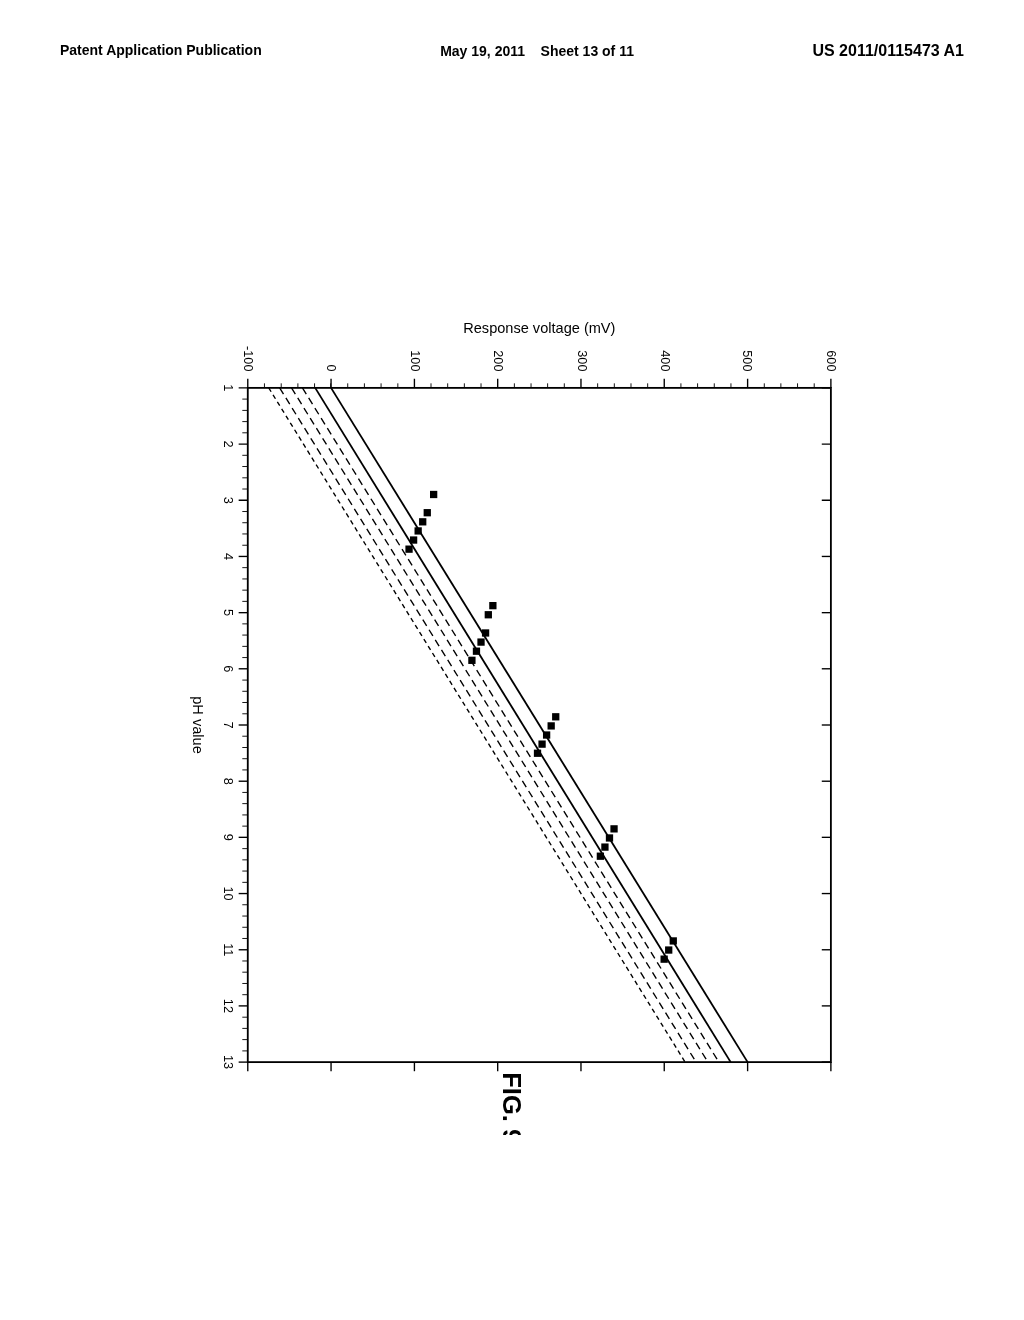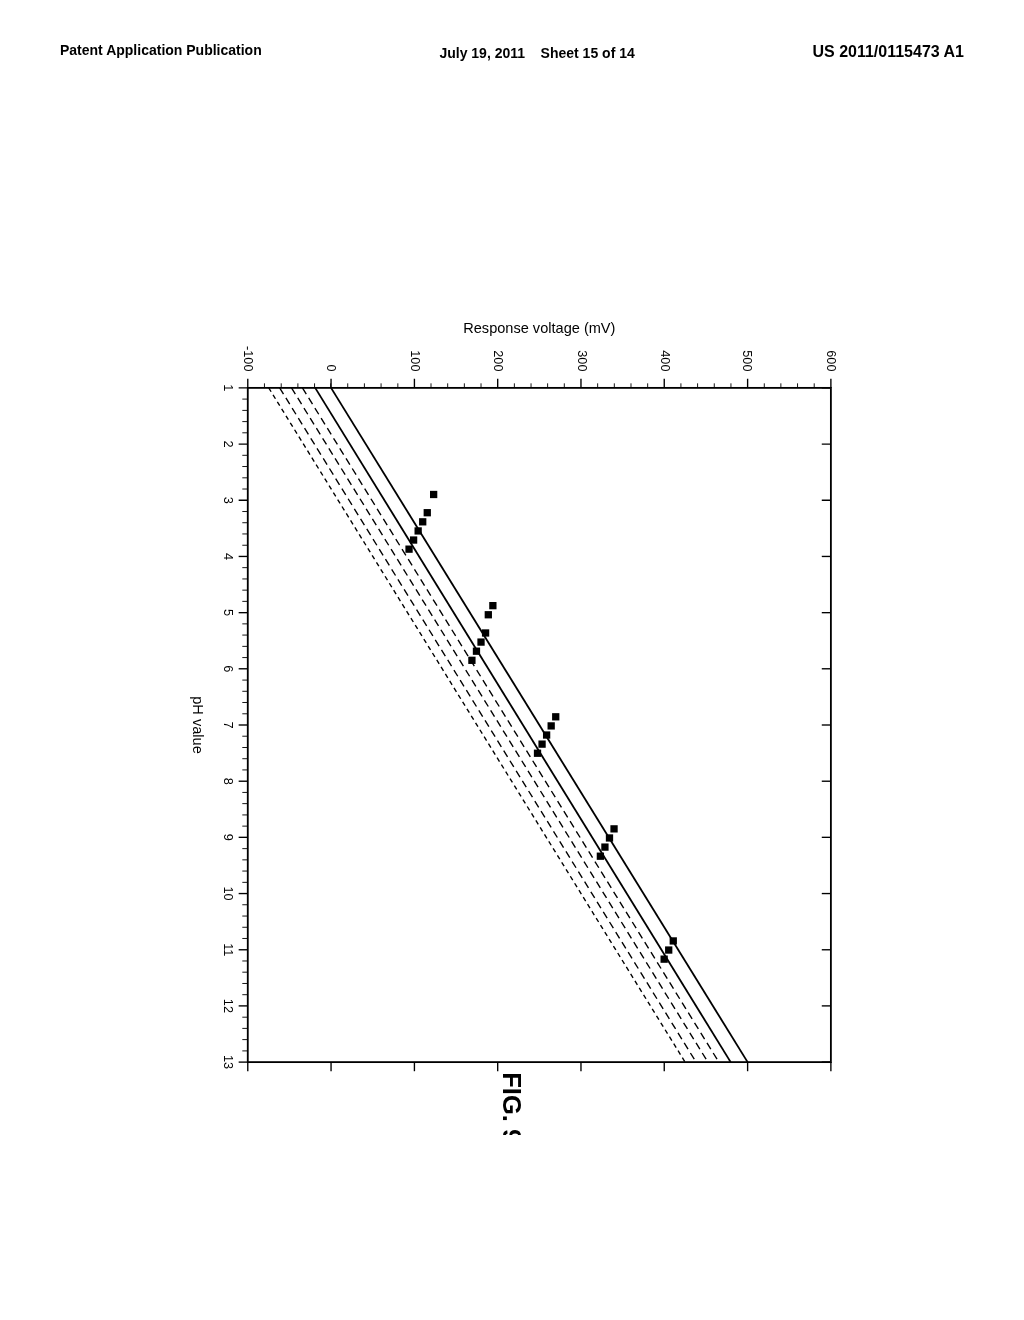--- a/index.html
+++ b/index.html
@@ -19,21 +19,21 @@
       position: relative;
     }
 
     .header {
       position: absolute;
       top: 40px;
       left: 60px;
       right: 60px;
       display: flex;
       justify-content: space-between;
-      align-items: flex-end;
+      align-items: center;
     }
 
     .header-left {
       font-size: 14px;
       font-weight: bold;
       line-height: 1.5;
     }
 
     .header-center {
       font-size: 14px;
@@ -69,22 +69,22 @@
 </head>
 <body>
 
 <div class="page-container">
 
   <div class="header">
     <div class="header-left">
       <span>Patent Application Publication</span>
     </div>
     <div class="header-center">
-      <span>July 19, 2011</span>&nbsp;&nbsp;&nbsp;
-      <span>Sheet 15 of 14</span>
+      <span>May 19, 2011</span>&nbsp;&nbsp;&nbsp;
+      <span>Sheet 13 of 11</span>
     </div>
     <div class="header-right">
       <span>US 2011/0115473 A1</span>
     </div>
   </div>
 
   <div class="figure-container">
     <div class="chart-wrapper">
 
       <svg viewBox="0 0 900 780" width="900" height="780" style="transform: rotate(90deg); transform-origin: center center; margin-top: 80px;">

